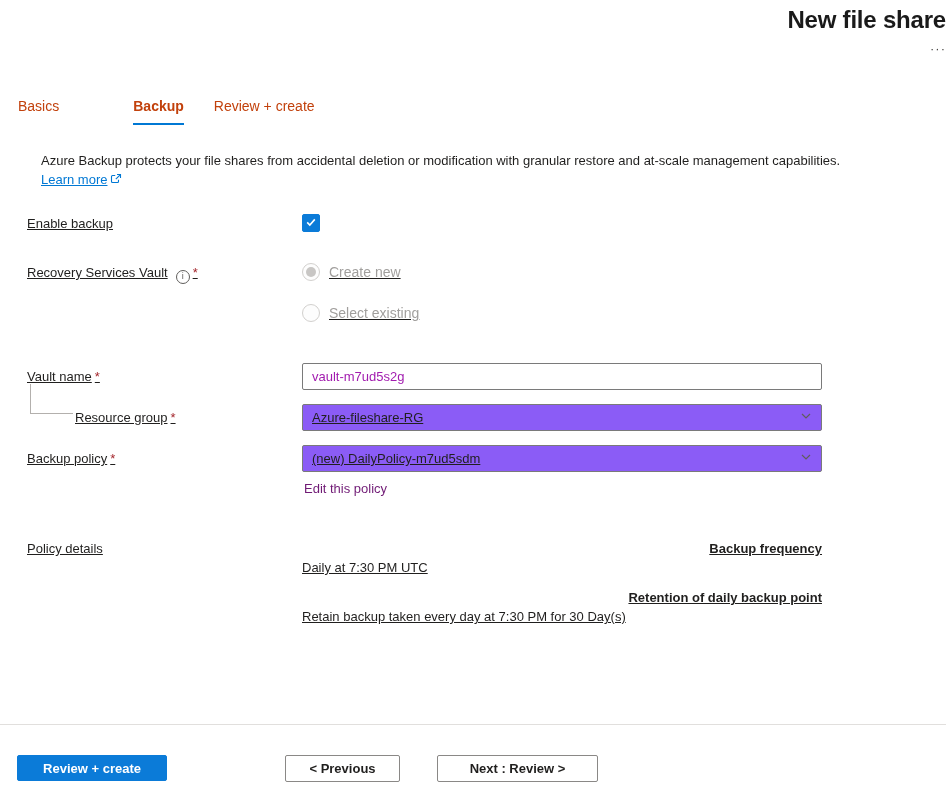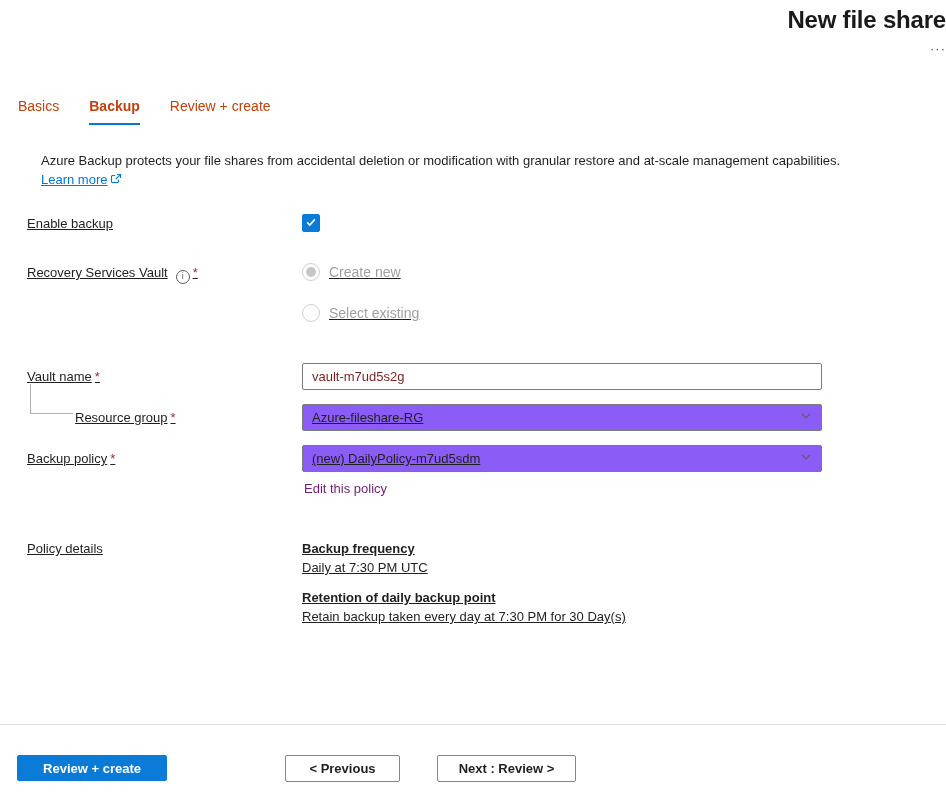--- a/index.html
+++ b/index.html
@@ -49,20 +49,21 @@
     margin-right: 30px;
     padding-bottom: 9px;
     font-size: 14px;
     color: #c2410c;
     cursor: pointer;
     border-bottom: 2px solid transparent;
   }
   .tab.active {
     font-weight: 700;
     border-bottom: 2px solid #0078d4;
+    margin-left: 44px;
   }
 
   
   .description {
     margin: 26px 0 0 41px;
     max-width: 812px;
     line-height: 19px;
     color: #201f1e;
   }
   .link {
@@ -144,21 +145,21 @@
 
   
   .text-input {
     width: 520px;
     height: 27px;
     border: 1px solid #7a7a7a;
     border-radius: 2px;
     padding: 0 9px;
     font-family: "Liberation Sans", "DejaVu Sans", sans-serif;
     font-size: 13px;
-    color: #7f1d1d;
+    color: #a21caf;
     outline: none;
     background: #fff;
   }
   .dropdown {
     width: 520px;
     height: 27px;
     border: 1px solid #7a7a7a;
     border-radius: 2px;
     padding: 0 9px;
     display: flex;
@@ -186,21 +187,21 @@
   .edit-policy-link {
     display: inline-block;
     margin: 9px 0 0 2px;
     color: #701a75;
     cursor: pointer;
   }
 
   
   .row-details { margin-top: 43px; }
   .detail-block { margin-bottom: 11px; }
-  .detail-heading { font-weight: 700; line-height: 19px; }
+  .detail-heading { font-weight: 700; line-height: 19px; text-align: right; }
   .detail-text { line-height: 19px; }
 
   
   .footer-divider {
     position: absolute;
     left: 0;
     top: 724px;
     width: 946px;
     height: 1px;
     background: #e1dfdd;
@@ -233,21 +234,21 @@
     color: #201f1e;
     font-weight: 600;
     font-size: 13px;
     display: flex;
     align-items: center;
     justify-content: center;
     cursor: pointer;
     font-family: "Liberation Sans", "DejaVu Sans", sans-serif;
   }
   .btn-previous { left: 285px; width: 115px; }
-  .btn-next { left: 437px; width: 139px; }
+  .btn-next { left: 437px; width: 161px; }
 </style>
 </head>
 <body>
 
 <div class="page">
 
   <div class="title-row">
     <span class="page-title">New file share</span>
     <span class="more-dots">···</span>
   </div>

